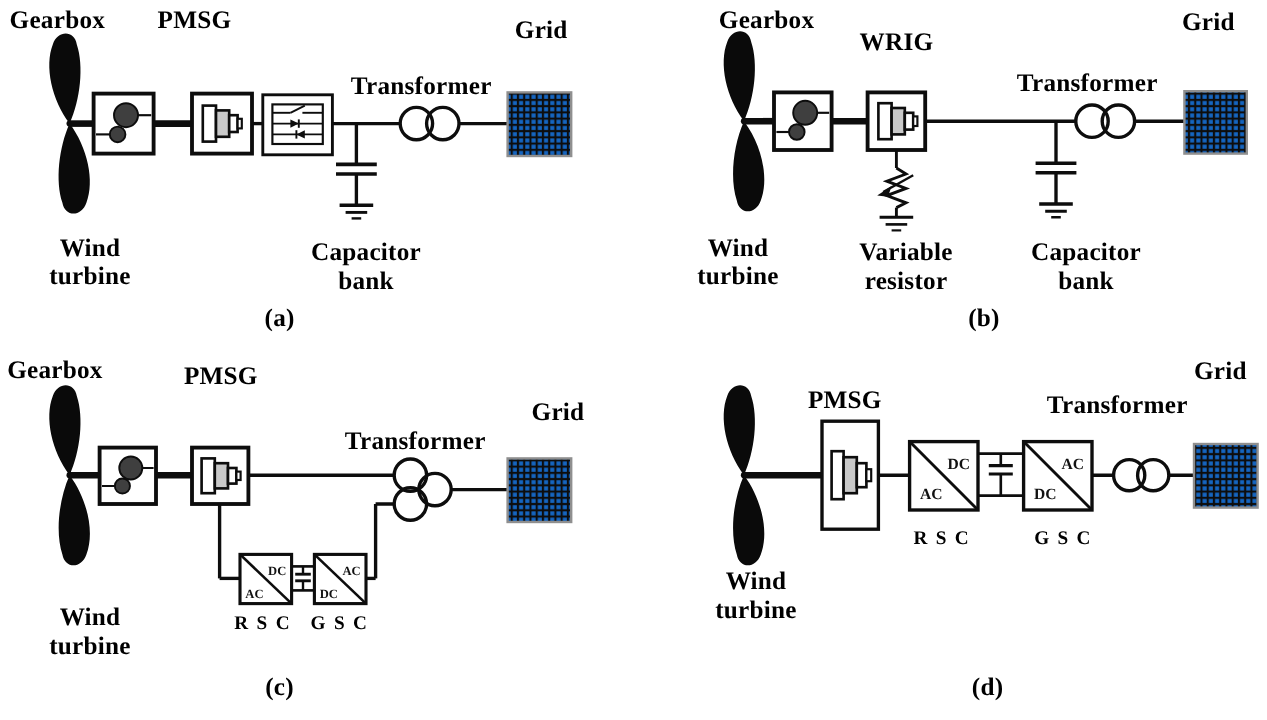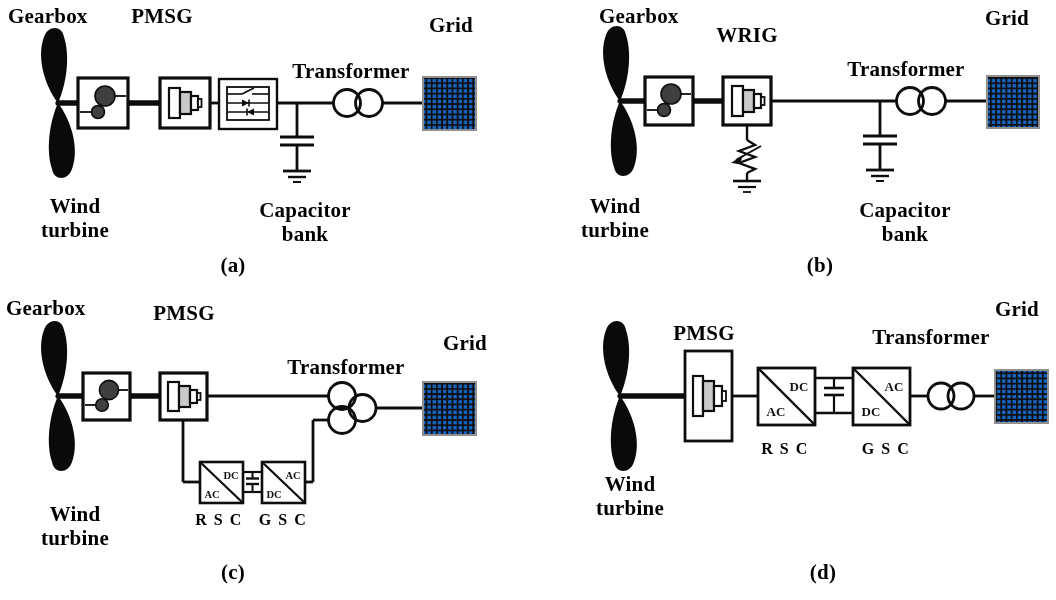--- a/index.html
+++ b/index.html
@@ -155,20 +155,21 @@
         <circle class="ring" cx="404" cy="101" r="13.5"></circle>
       </g>
       <line x1="417.5" y1="101" x2="459" y2="101" stroke-width="2.8"></line>
       <rect x="459" y="76" width="52" height="52" fill="url(#pb)" stroke="#8f8f8f" stroke-width="2"></rect>
     </svg>
     <div class="lbl left" style="left:71px;top:5px;width:110px;">Gearbox</div>
     <div class="lbl" style="left:177px;top:24px;width:84px;">WRIG</div>
     <div class="lbl" style="left:429px;top:7px;width:100px;">Grid</div>
     <div class="lbl" style="left:308px;top:58px;width:140px;">Transformer</div>
     <div class="lbl" style="left:32px;top:195px;width:110px;">Wind turbine</div>
+    <div class="lbl" style="left:167px;top:199px;width:120px;">Variable resistor</div>
     <div class="lbl" style="left:322px;top:199px;width:110px;">Capacitor bank</div>
     <div class="lbl cap" style="left:252px;top:254px;width:80px;">(b)</div>
   </div>
 
   <div class="panel" id="panel-c" style="left:0;top:290px;width:528px;height:310px;">
     <svg width="528" height="310" viewBox="0 0 528 310">
       <defs>
         <pattern id="pc" width="5.2" height="5.2" patternUnits="userSpaceOnUse">
           <rect width="5.2" height="5.2" fill="#0d0d0d"></rect>
           <rect x="0.95" y="0.95" width="3.4" height="3.4" fill="#1565c0"></rect>

